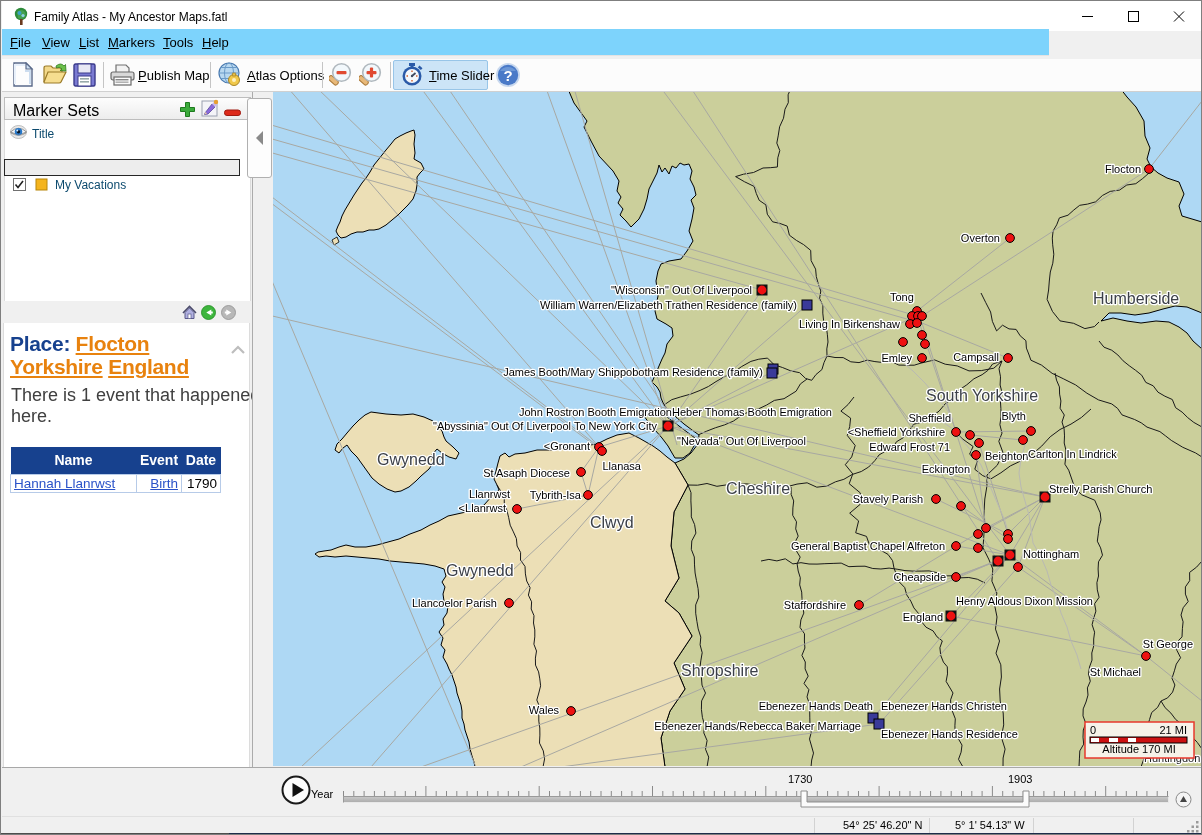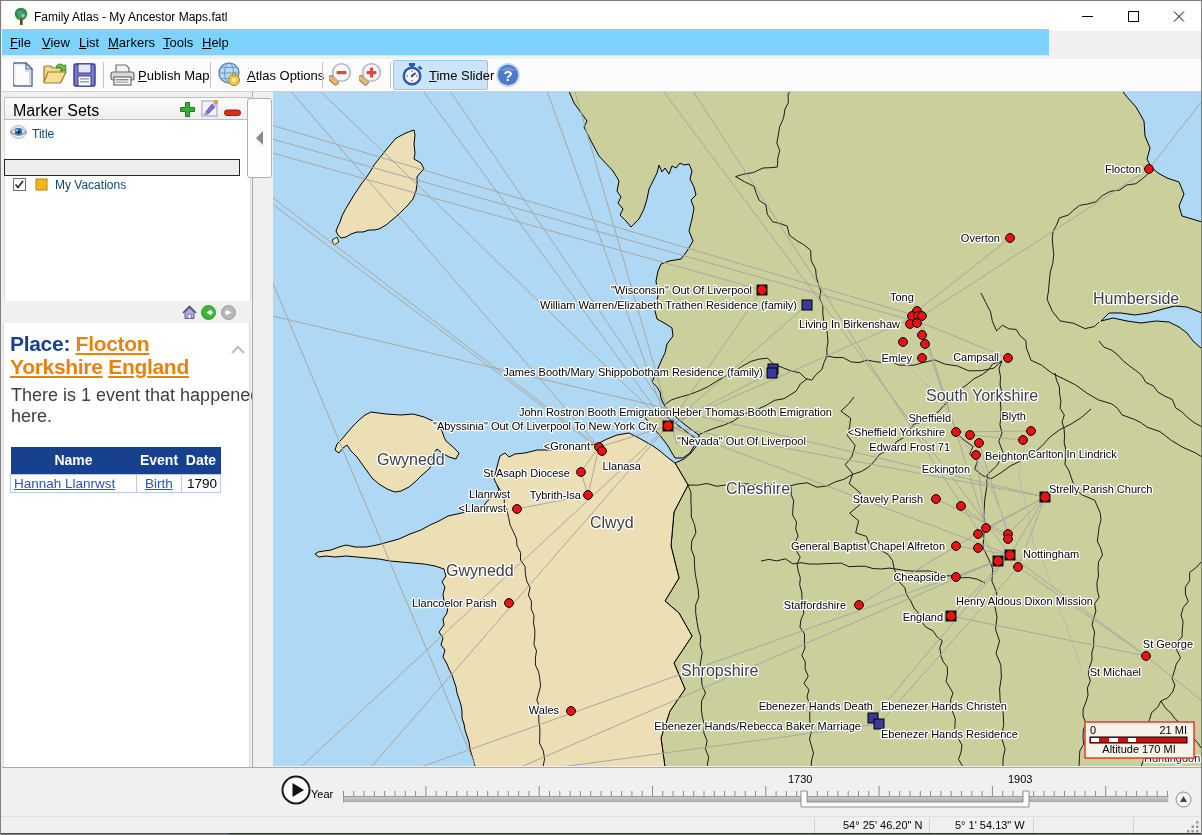--- a/index.html
+++ b/index.html
@@ -199,21 +199,21 @@
 <div id="evt1">There is 1 event that happened<br>here.</div>
 <table id="fxtable">
     <tbody>
       <tr>
         <th style="width:126px">Name</th>
         <th style="width:45px">Event</th>
         <th style="width:39px">Date</th>
       </tr>
 <tr>
         <td><a>Hannah Llanrwst</a></td>
-        <td style="text-align:center"><a>Birth</a></td>
+        <td style="text-align:right"><a>Birth</a></td>
         <td style="text-align:right">1790</td>
       </tr>
     </tbody>
   </table>
 <svg style="position:absolute;left:229px;top:343px" width="16" height="12">
     <path d="M2 9 L8 3 L14 9" fill="none" stroke="#bdbdbd" stroke-width="2.2"></path>
   </svg>
 <svg style="position:absolute;left:230px;top:783px" width="16" height="12">
     <path d="M2 3 L8 9 L14 3" fill="none" stroke="#bdbdbd" stroke-width="2.2"></path>
   </svg>

